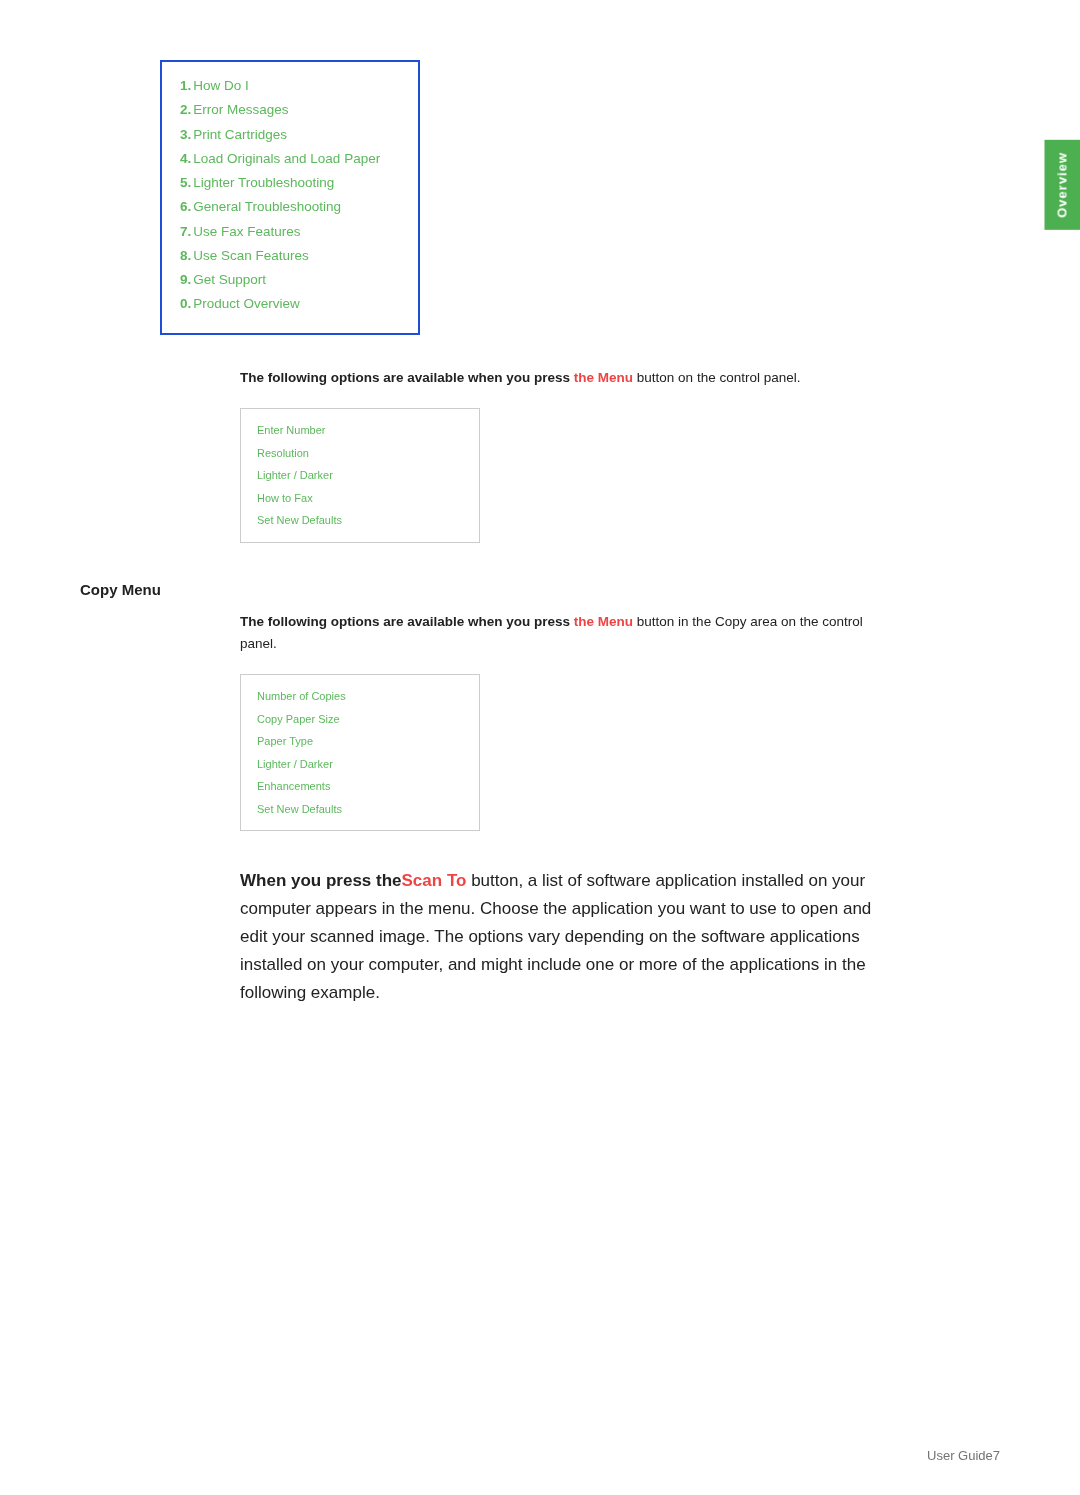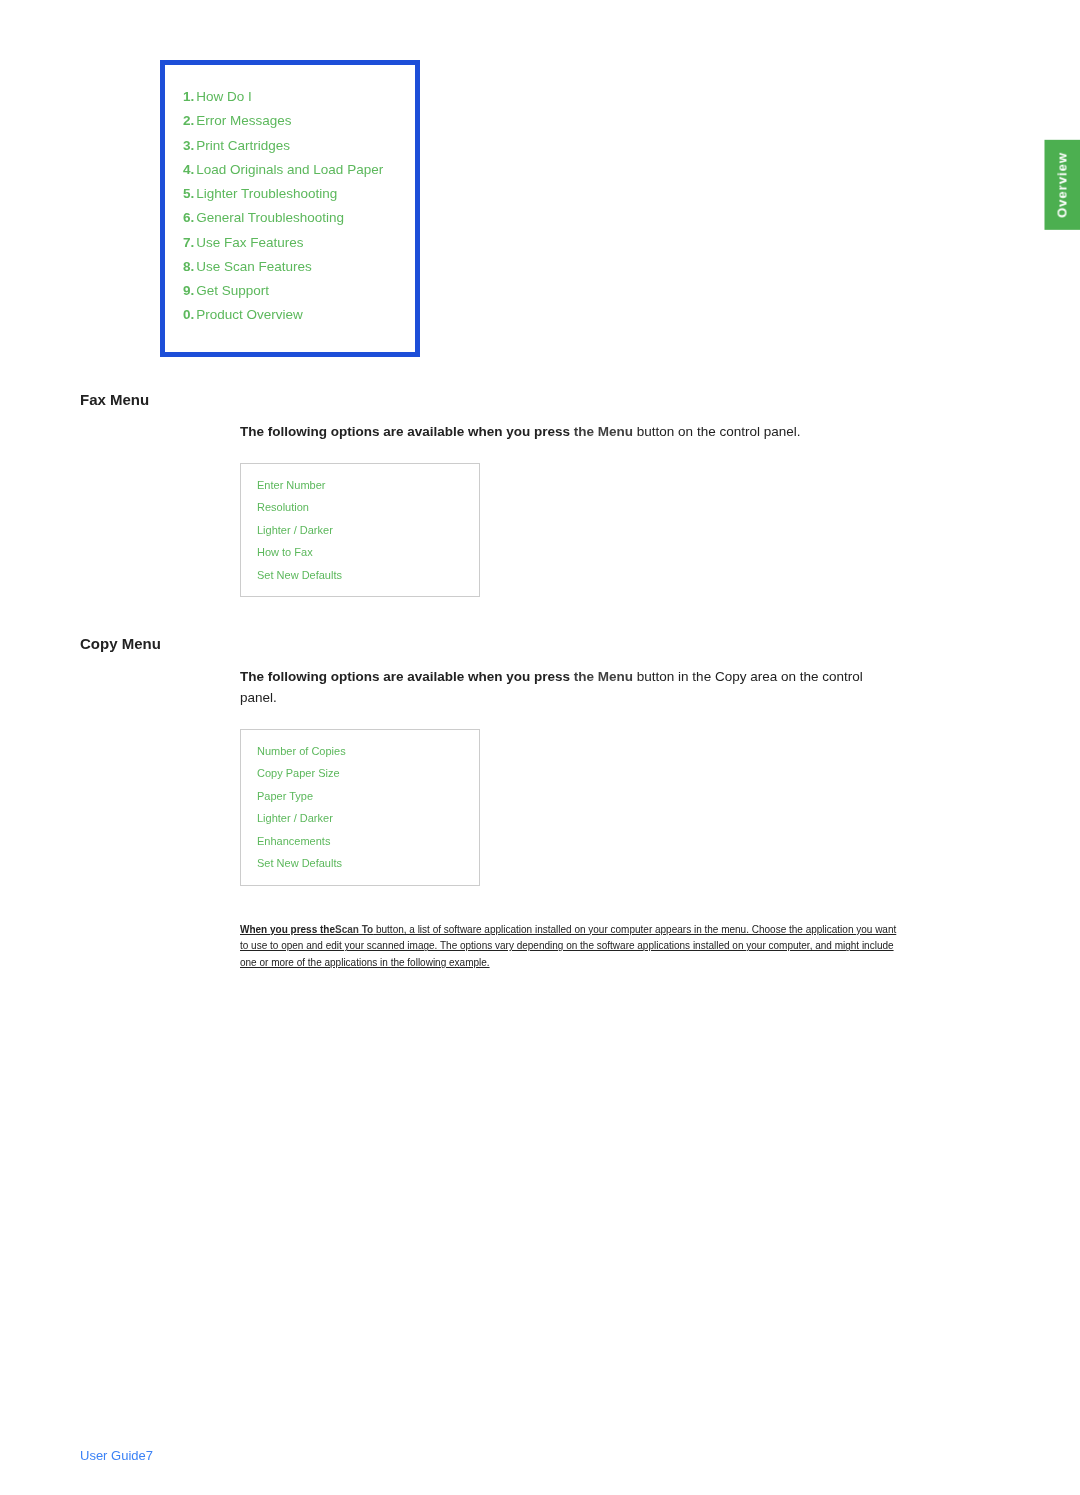--- a/index.html
+++ b/index.html
@@ -32,22 +32,22 @@
       transform: rotate(180deg);
       padding: 12px 8px;
       font-size: 13px;
       font-weight: bold;
       letter-spacing: 1px;
       z-index: 100;
     }
 
     
     .nav-box {
-      border: 5px solid #1d4ed8;
-      padding: 22px 18px;
+      border: 2px solid #1d4ed8;
+      padding: 14px 18px;
       display: inline-block;
       min-width: 260px;
       margin-bottom: 32px;
     }
 
     .nav-box ol {
       list-style: none;
       padding: 0;
     }
 
@@ -82,21 +82,21 @@
       color: #222;
       margin-bottom: 16px;
       line-height: 1.6;
     }
 
     .section-desc strong {
       font-weight: bold;
     }
 
     .highlight-green {
-      color: #404040;
+      color: #ef4444;
       font-weight: bold;
     }
 
     
     .menu-box {
       border: 1px solid #ccc;
       padding: 10px 16px;
       display: inline-block;
       min-width: 240px;
       margin-top: 4px;
@@ -113,31 +113,30 @@
       padding: 3px 0;
     }
 
     
     .page-footer {
       position: absolute;
       bottom: 30px;
       left: 80px;
       right: 80px;
       display: flex;
-      justify-content: flex-start;
+      justify-content: flex-end;
       align-items: center;
       font-size: 13px;
-      color: #3b82f6;
+      color: #737373;
     }
 
     .scan-to-text {
-      font-size: 10px;
+      font-size: 17px;
       color: #222;
       line-height: 1.65;
-      text-decoration: underline;
     }
 
     .scan-to-text strong {
       font-weight: bold;
     }
   </style>
 </head>
 <body>
 
 <div class="sidebar-tab">
@@ -157,21 +156,20 @@
         <li><span class="num">6.</span><span class="link">General Troubleshooting</span></li>
         <li><span class="num">7.</span><span class="link">Use Fax Features</span></li>
         <li><span class="num">8.</span><span class="link">Use Scan Features</span></li>
         <li><span class="num">9.</span><span class="link">Get Support</span></li>
         <li><span class="num">0.</span><span class="link">Product Overview</span></li>
       </ol>
   </div>
 
   
   <div style="margin-bottom: 36px;">
-    <div class="section-label">Fax Menu</div>
     <div style="padding-left: 80px;">
       <p class="section-desc">
         <strong>The following options are available when you press </strong><span class="highlight-green">the Menu</span><span> button on the control panel.</span>
       </p>
       <div class="menu-box">
         <ul id="fax-list-el">
             <li>Enter Number</li>
             <li>Resolution</li>
             <li>Lighter / Darker</li>
             <li>How to Fax</li>

